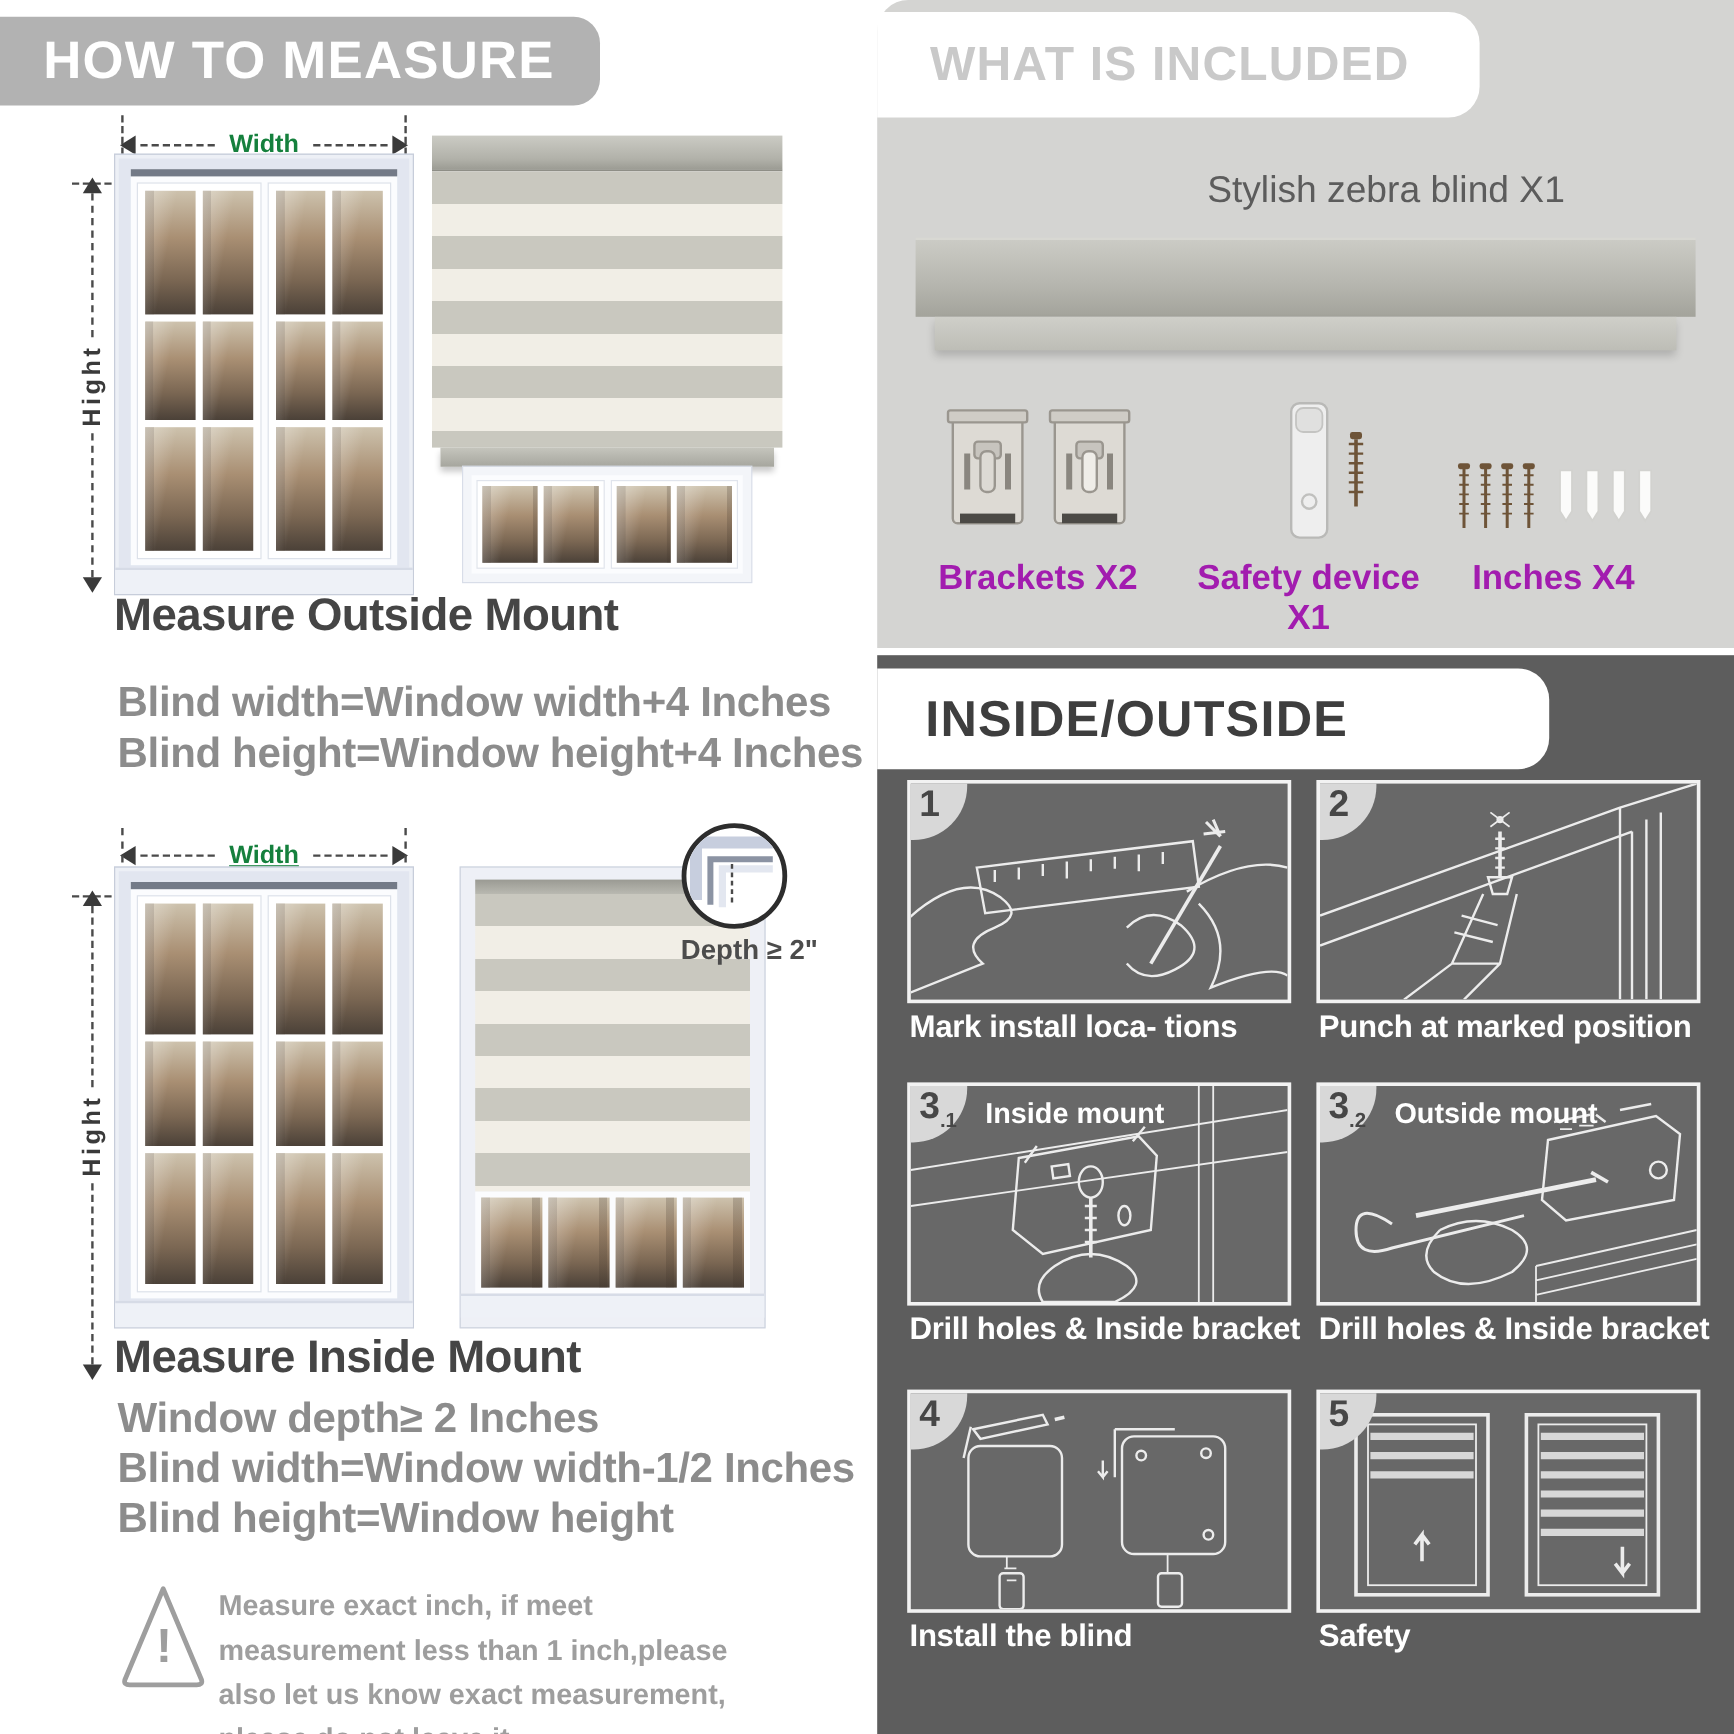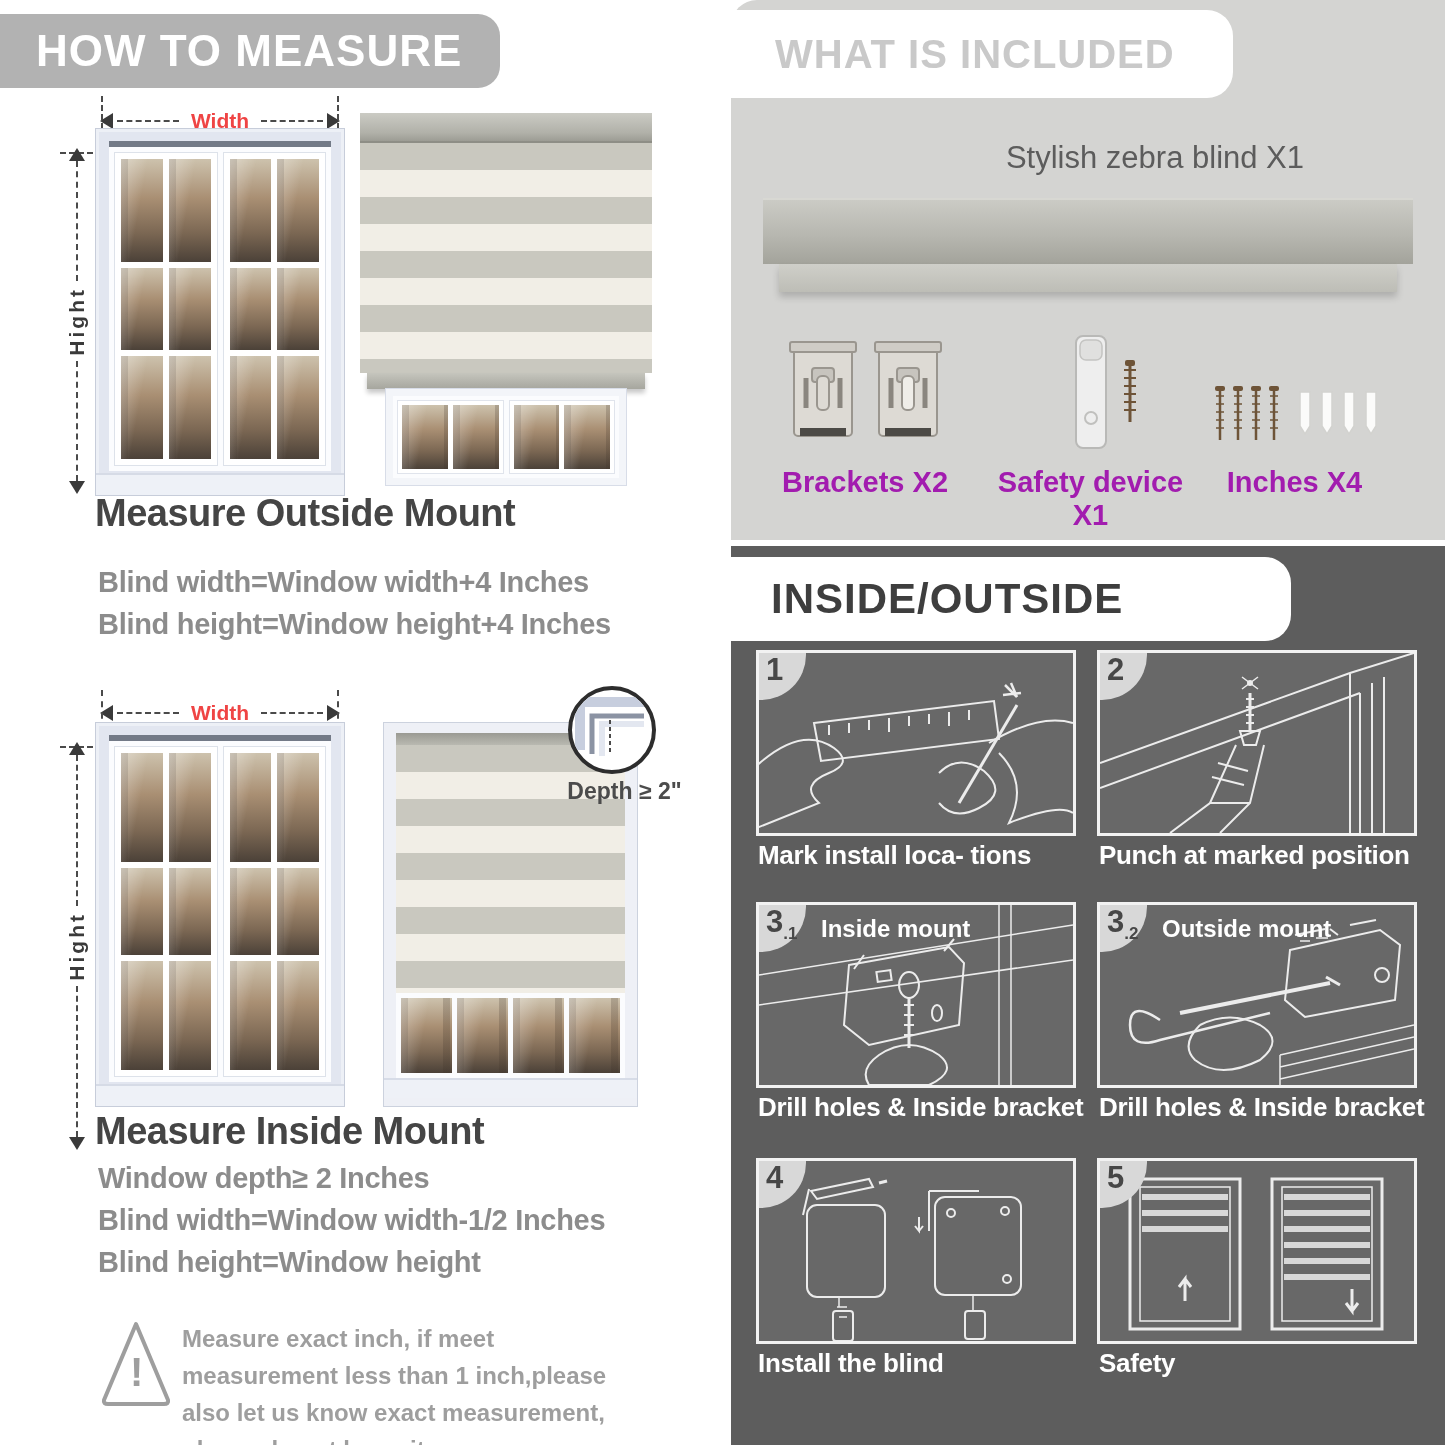--- a/index.html
+++ b/index.html
@@ -11,24 +11,24 @@
   .abs { position:absolute; }
 
   
   .banner-gray {
     left:0; top:14px; width:500px; height:74px;
     background:#b2b2b2; border-radius:0 22px 22px 0;
     color:#ffffff; font-size:44px; font-weight:bold; letter-spacing:1px;
     line-height:74px; padding-left:36px;
   }
   .sec-heading { font-size:38px; font-weight:bold; color:#454545; letter-spacing:-0.5px; }
-  .formula { font-size:29px; font-weight:bold; color:#8c8c8c; letter-spacing:-0.3px; }
-
-  
-  .width-anno { display:flex; align-items:center; height:26px; color:#ef4444; font-size:21px; font-weight:bold;text-decoration:underline; }
+  .formula { font-size:35px; font-weight:bold; color:#8c8c8c; letter-spacing:-0.3px; }
+
+  
+  .width-anno { display:flex; align-items:center; height:26px; color:#15803d; font-size:21px; font-weight:bold;text-decoration:underline; }
   .width-anno .dash { flex:1; border-top:2px dashed #4a4a4a; margin:0 4px; }
   .width-anno .lbl { padding:0 8px; }
   .ah { width:0; height:0; border-style:solid; }
   .ah.left  { border-width:8px 13px 8px 0; border-color:transparent #3a3a3a transparent transparent; }
   .ah.right { border-width:8px 0 8px 13px; border-color:transparent transparent transparent #3a3a3a; }
   .ah.up    { border-width:0 8px 13px 8px; border-color:transparent transparent #3a3a3a transparent; }
   .ah.down  { border-width:13px 8px 0 8px; border-color:#3a3a3a transparent transparent transparent; }
   .vguide { border-left:2px dashed #4a4a4a; width:0; }
   .hguide { border-top:2px dashed #4a4a4a; height:0; }
 

